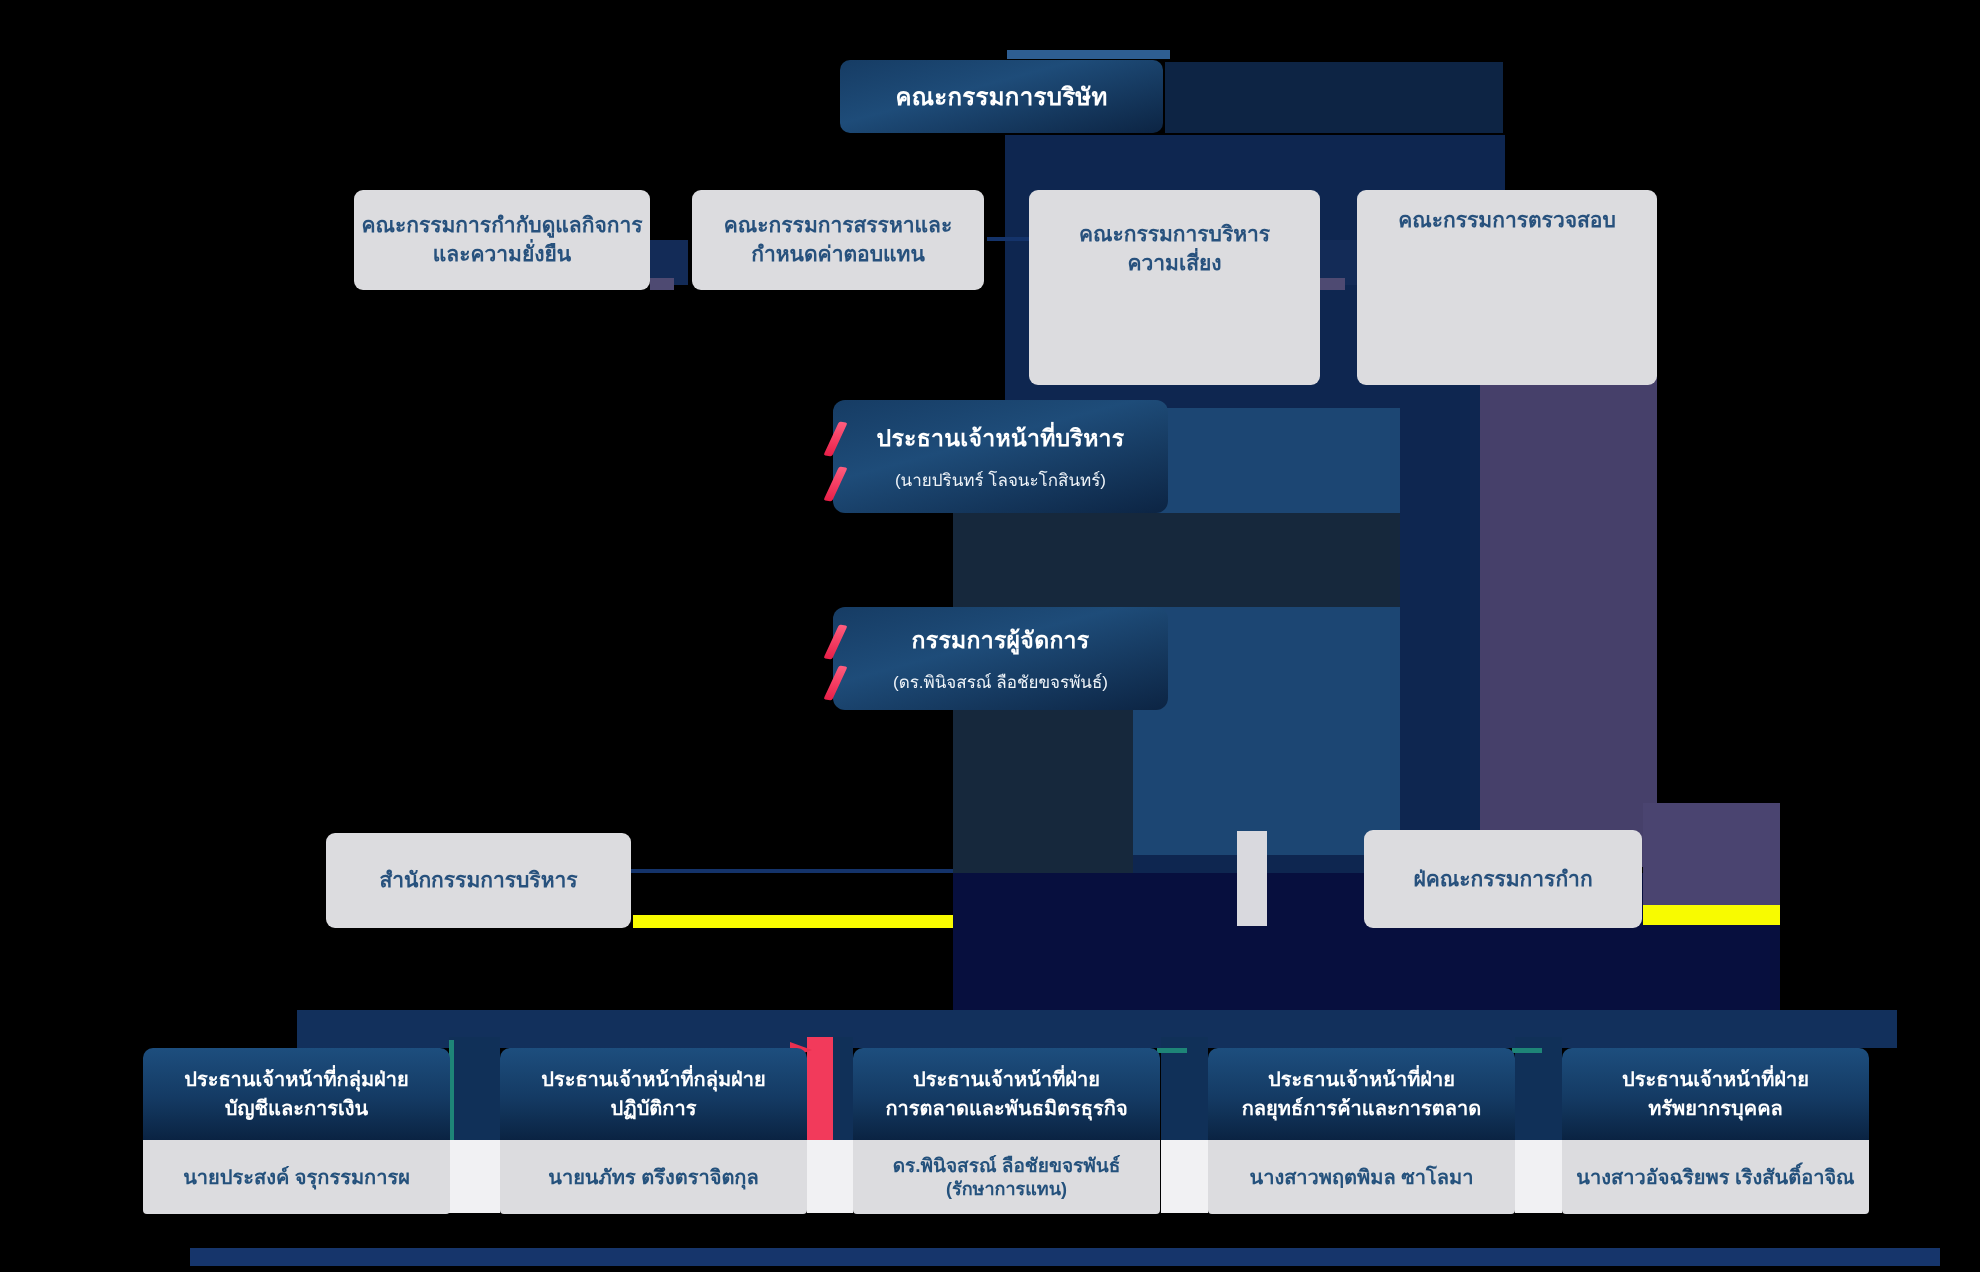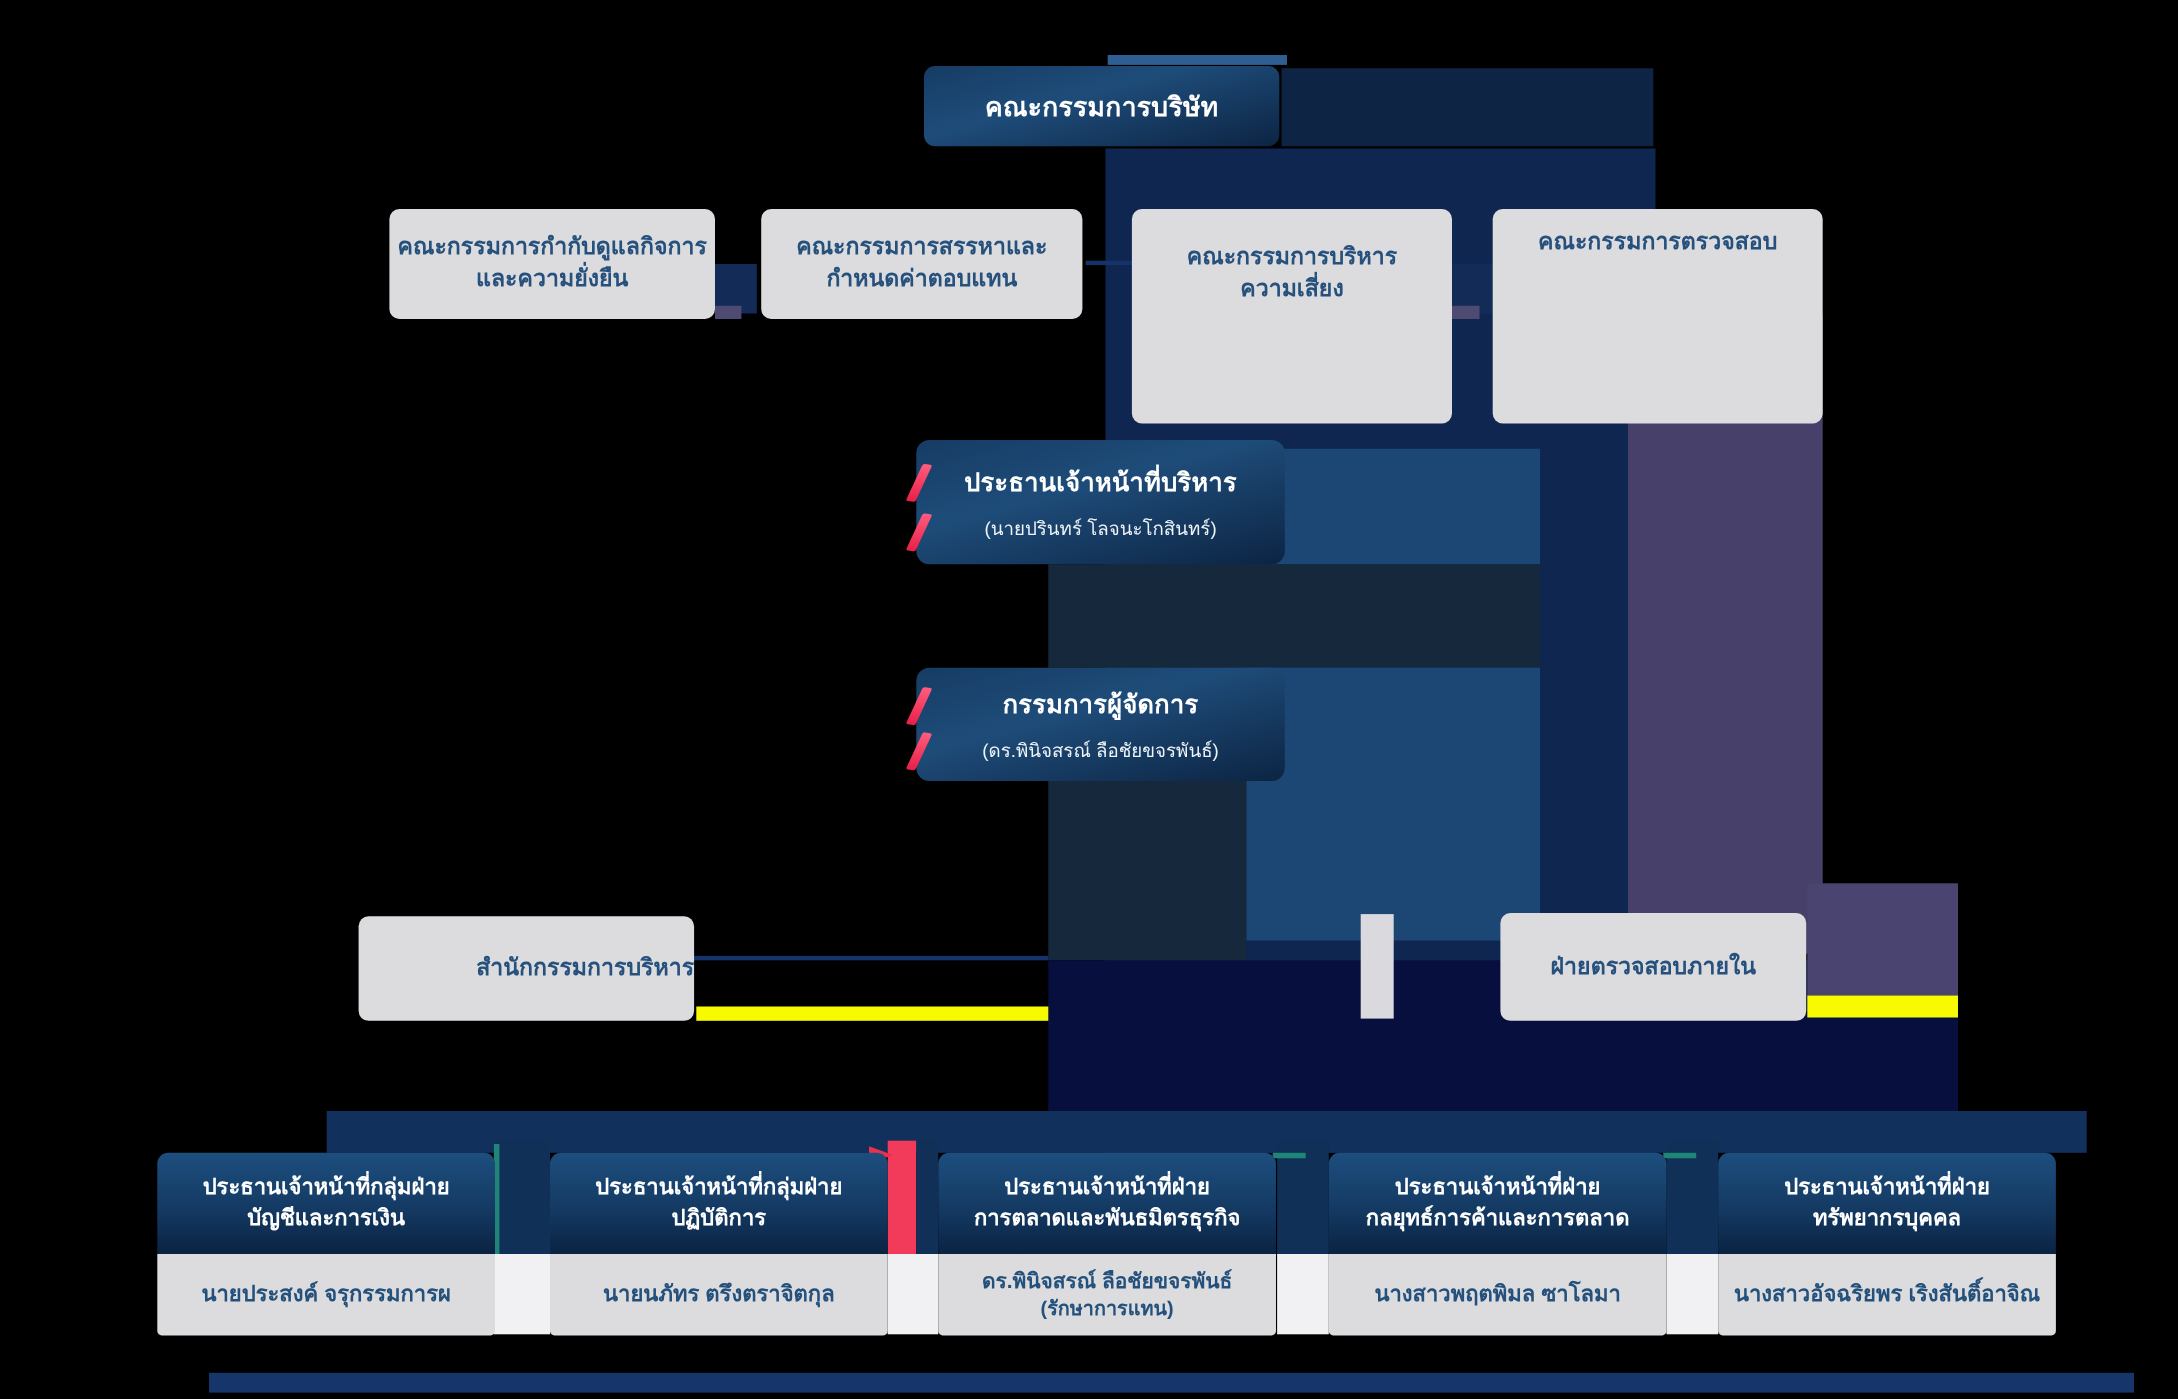--- a/index.html
+++ b/index.html
@@ -118,25 +118,25 @@
     <div class="t2">(นายปรินทร์ โลจนะโกสินทร์)</div>
   </div>
 
   <div class="nbox" style="left:833px;top:607px;width:335px;height:103px;">
     <div class="accent" style="top:18px;"></div>
     <div class="accent" style="bottom:10px;top:auto;"></div>
     <div class="t1">กรรมการผู้จัดการ</div>
     <div class="t2">(ดร.พินิจสรณ์ ลือชัยขจรพันธ์)</div>
   </div>
 
-  <div class="gbox" style="left:326px;top:833px;width:305px;height:95px;align-items:flex-end;">
+  <div class="gbox" style="left:326px;top:833px;width:305px;height:95px;">
     <span>สำนักกรรมการบริหาร</span>
   </div>
   <div class="gbox" style="left:1364px;top:830px;width:278px;height:98px;">
-    <span>ฝ่ายตรวจสอบภายใน</span>
+    <span>ฝ่คณะกรรมการกำก</span>
   </div>
 
   <div class="card" style="left:143px;top:1048px;">
     <div class="hd">
       <span>ประธานเจ้าหน้าที่กลุ่มฝ่าย</span>
       <span>บัญชีและการเงิน</span>
     </div>
     <div class="bd">
       <span>นายประสงค์ จรุกรรมการผ</span>
 

